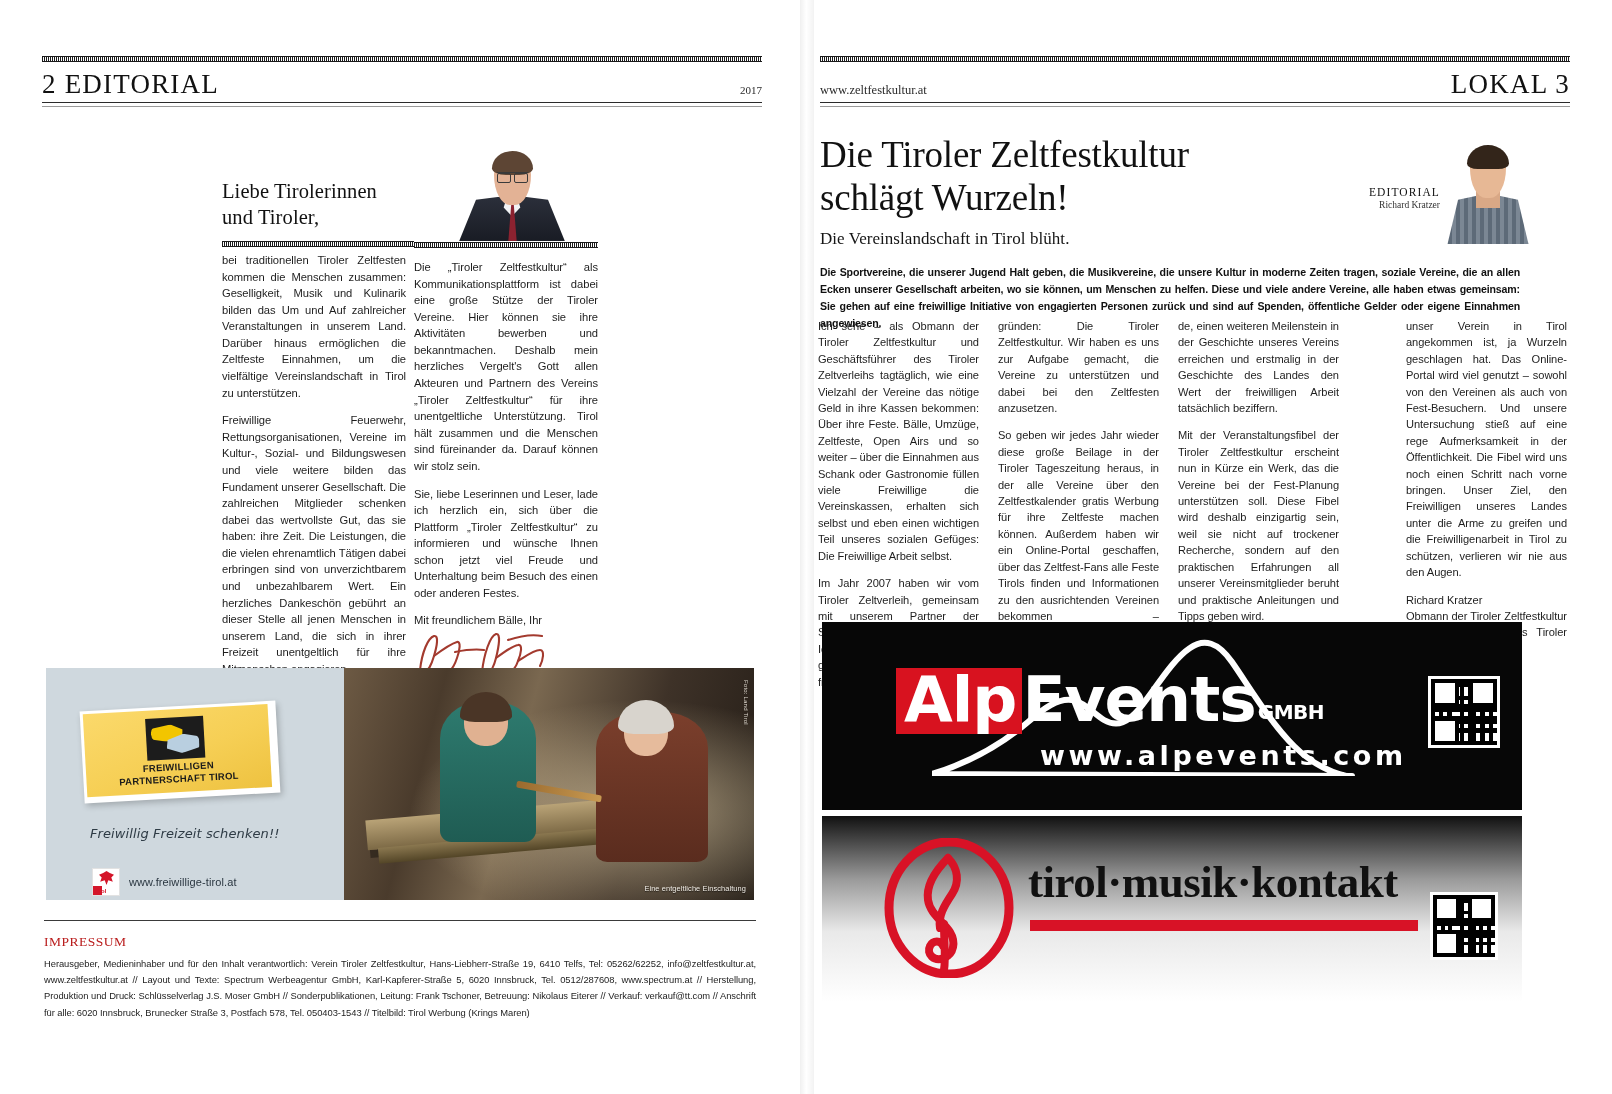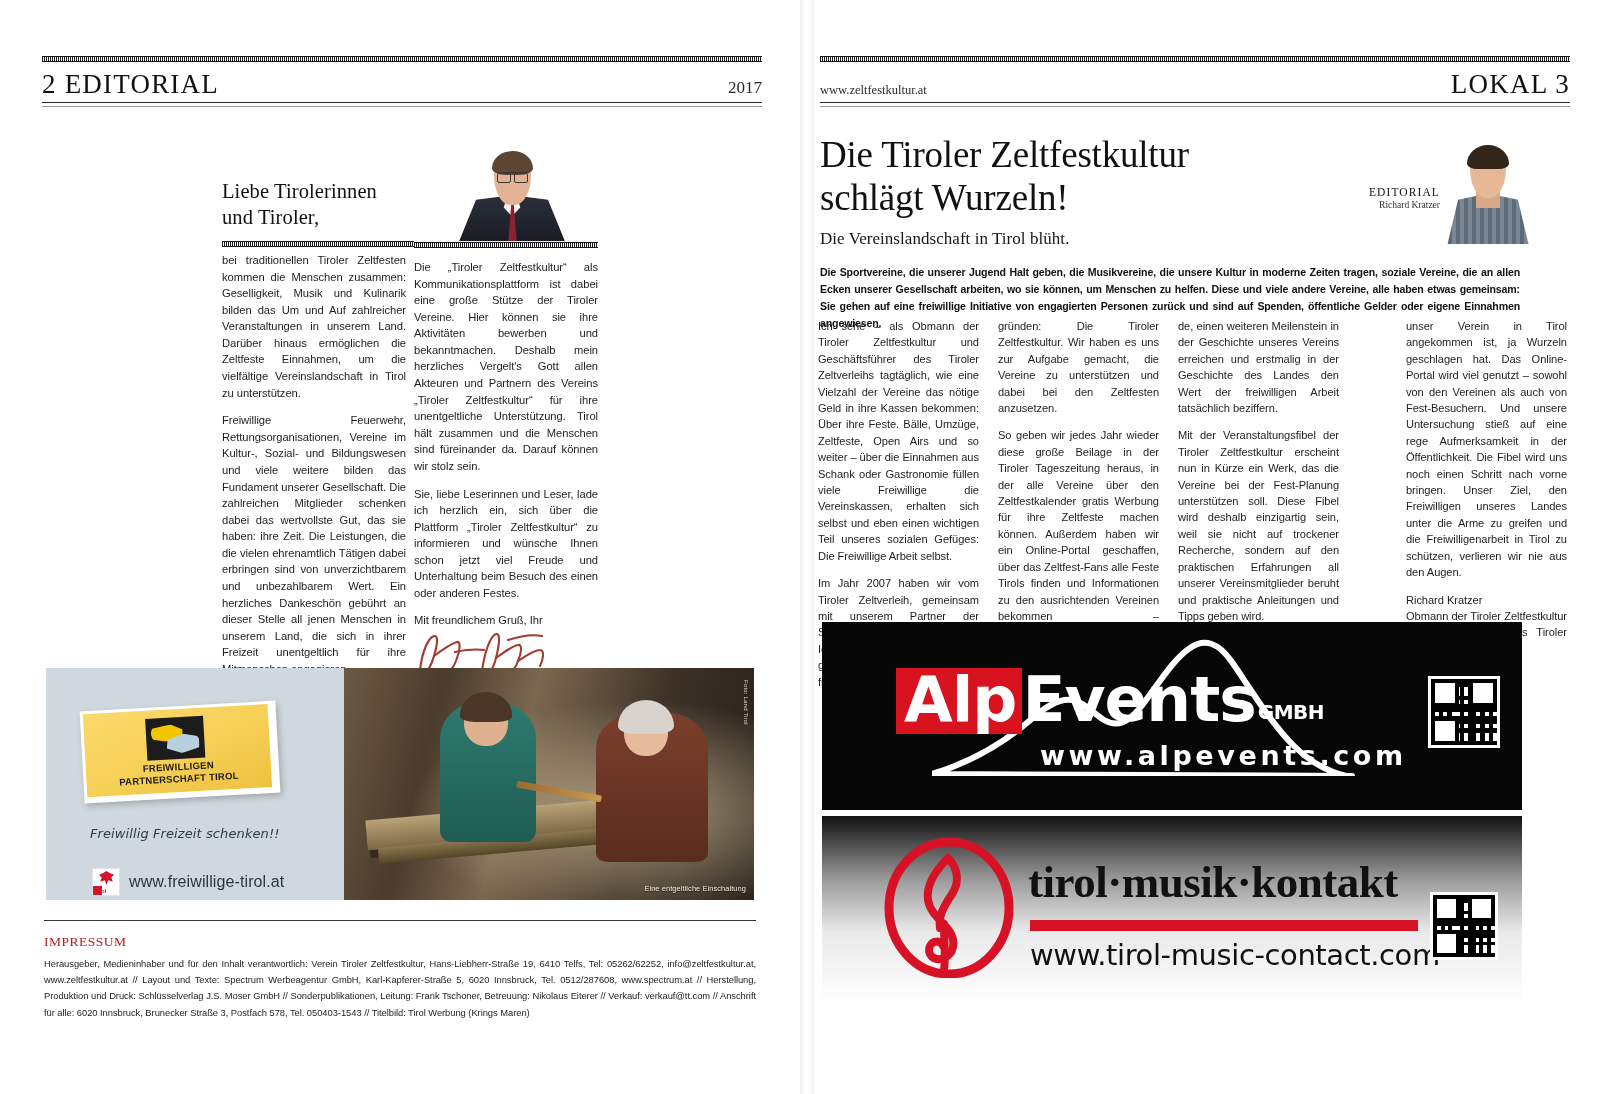--- a/index.html
+++ b/index.html
@@ -58,21 +58,21 @@
   .section-title {
     font-family: "Liberation Serif", serif;
     font-size: 27px;
     letter-spacing: 1.2px;
     color: #111111;
     line-height: 1;
     padding-bottom: 2px;
   }
   .masthead-aux {
     font-family: "Liberation Serif", serif;
-    font-size: 17px;
+    font-size: 11px;
     color: #2a2a2a;
     line-height: 1;
     padding-bottom: 4px;
   }
   .masthead-url {
     font-family: "Liberation Serif", serif;
     font-size: 12.5px;
     color: #2a2a2a;
     line-height: 1;
     padding-bottom: 4px;
@@ -268,21 +268,21 @@
     width:26px; height:26px; background:#ffffff; position:relative;
     border:1px solid #e2e2e2;
   }
   .tirol-logo .bar { position:absolute; left:0; bottom:0; width:9px; height:9px; background:#d4162a; }
   .tirol-logo .eagle {
     position:absolute; left:6px; top:2px; width:15px; height:14px;
     background:#d4162a;
     clip-path: polygon(50% 0%, 72% 14%, 100% 26%, 82% 46%, 92% 76%, 62% 66%, 50% 100%, 38% 66%, 8% 76%, 18% 46%, 0% 26%, 28% 14%);
   }
   .tirol-logo .word { position:absolute; left:2px; bottom:1px; font-size:6px; color:#d4162a; font-weight:bold; }
-  .fpt-url { font-size:16px; color:#2a3640; letter-spacing:.1px; }
+  .fpt-url { font-size:11px; color:#2a3640; letter-spacing:.1px; }
 
   
   .impressum {
     position:absolute; left:44px; top:920px; width:712px;
   }
   .impressum .rule-thin2 { height:1px; background:#3a3a3a; }
   .impressum h2 {
     margin: 13px 0 6px 0;
     font-family: "Liberation Serif", serif;
     font-weight: 400;
@@ -486,21 +486,21 @@
     <div class="col ed-col1">
       <p>bei traditionellen Tiroler Zeltfesten kommen die Menschen zusammen: Geselligkeit, Musik und Kulinarik bilden das Um und Auf zahlreicher Veranstaltungen in unserem Land. Darüber hinaus ermöglichen die Zeltfeste Einnahmen, um die vielfältige Vereinslandschaft in Tirol zu unterstützen.</p>
       <p>Freiwillige Feuerwehr, Rettungsorganisationen, Vereine im Kultur-, Sozial- und Bildungswesen und viele weitere bilden das Fundament unserer Gesellschaft. Die zahlreichen Mitglieder schenken dabei das wertvollste Gut, das sie haben: ihre Zeit. Die Leistungen, die die vielen ehrenamtlich Tätigen dabei erbringen sind von unverzichtbarem und unbezahlbarem Wert. Ein herzliches Dankeschön gebührt an dieser Stelle all jenen Menschen in unserem Land, die sich in ihrer Freizeit unentgeltlich für ihre Mitmenschen engagieren.</p>
     </div>
 
     <div class="col ed-col2">
       <div class="rule-dotted top-rule"></div>
       <p>Die „Tiroler Zeltfestkultur“ als Kommunikationsplattform ist dabei eine große Stütze der Tiroler Vereine. Hier können sie ihre Aktivitäten bewerben und bekanntmachen. Deshalb mein herzliches Vergelt's Gott allen Akteuren und Partnern des Vereins „Tiroler Zeltfestkultur“ für ihre unentgeltliche Unterstützung. Tirol hält zusammen und die Menschen sind füreinander da. Darauf können wir stolz sein.</p>
       <p>Sie, liebe Leserinnen und Leser, lade ich herzlich ein, sich über die Plattform „Tiroler Zeltfestkultur“ zu informieren und wünsche Ihnen schon jetzt viel Freude und Unterhaltung beim Besuch des einen oder anderen Festes.</p>
       <div class="signature-block">
-        <div class="sig-name">Mit freundlichem Gruß, Ihr</div>
+        <div class="sig-name">Mit freundlichem Bälle, Ihr</div>
         <svg class="signature-svg" width="150" height="44" viewBox="0 0 150 44">
           <g fill="none" stroke="#a33a2e" stroke-width="2.1" stroke-linecap="round">
             <path d="M10 40 C 12 22, 18 8, 24 6 C 29 5, 27 16, 24 26 C 21 36, 18 41, 16 40"></path>
             <path d="M24 26 C 32 20, 40 14, 47 12 C 51 11, 50 20, 47 28 C 45 34, 42 39, 40 40"></path>
             <path d="M45 22 C 55 20, 66 19, 74 20"></path>
             <path d="M72 42 C 74 24, 80 6, 86 4 C 91 3, 89 16, 86 28 C 84 36, 81 42, 79 41"></path>
             <path d="M86 28 C 94 22, 102 16, 108 15 C 113 14, 111 24, 108 31 C 106 37, 103 41, 101 40"></path>
             <path d="M108 31 C 116 26, 124 20, 130 20 C 135 20, 133 30, 130 36"></path>
             <path d="M98 10 C 110 6, 122 4, 132 6"></path>
           </g>
@@ -639,21 +639,20 @@
   <div class="ad-tmk">
     <svg class="tmk-clef" viewBox="0 0 134 140">
       <ellipse cx="67" cy="70" rx="60" ry="66" fill="none" stroke="#d81226" stroke-width="9"></ellipse>
       <path d="M66 20 C 52 34, 44 48, 46 62 C 48 76, 62 84, 68 94 C 74 104, 72 116, 62 120
                C 52 124, 44 116, 48 108 C 51 102, 59 102, 61 108" fill="none" stroke="#d81226" stroke-width="8" stroke-linecap="round"></path>
       <path d="M66 20 C 76 30, 78 44, 70 56 C 62 68, 56 78, 58 90" fill="none" stroke="#d81226" stroke-width="8" stroke-linecap="round"></path>
       <path d="M62 86 C 62 104, 64 120, 62 132" fill="none" stroke="#d81226" stroke-width="8" stroke-linecap="round"></path>
     </svg>
     <div class="tmk-word">tirol·musik·kontakt</div>
     <div class="tmk-bar"></div>
-    <div class="tmk-url">www.tirol-music-contact.com</div>
     <div class="qr qr-tmk">
       <div class="cells">
           <span class="core"></span>
           <span class="eye3"></span>
         </div>
     </div>
   </div>
 
   <div class="gutter-shadow"></div>
 </div>

